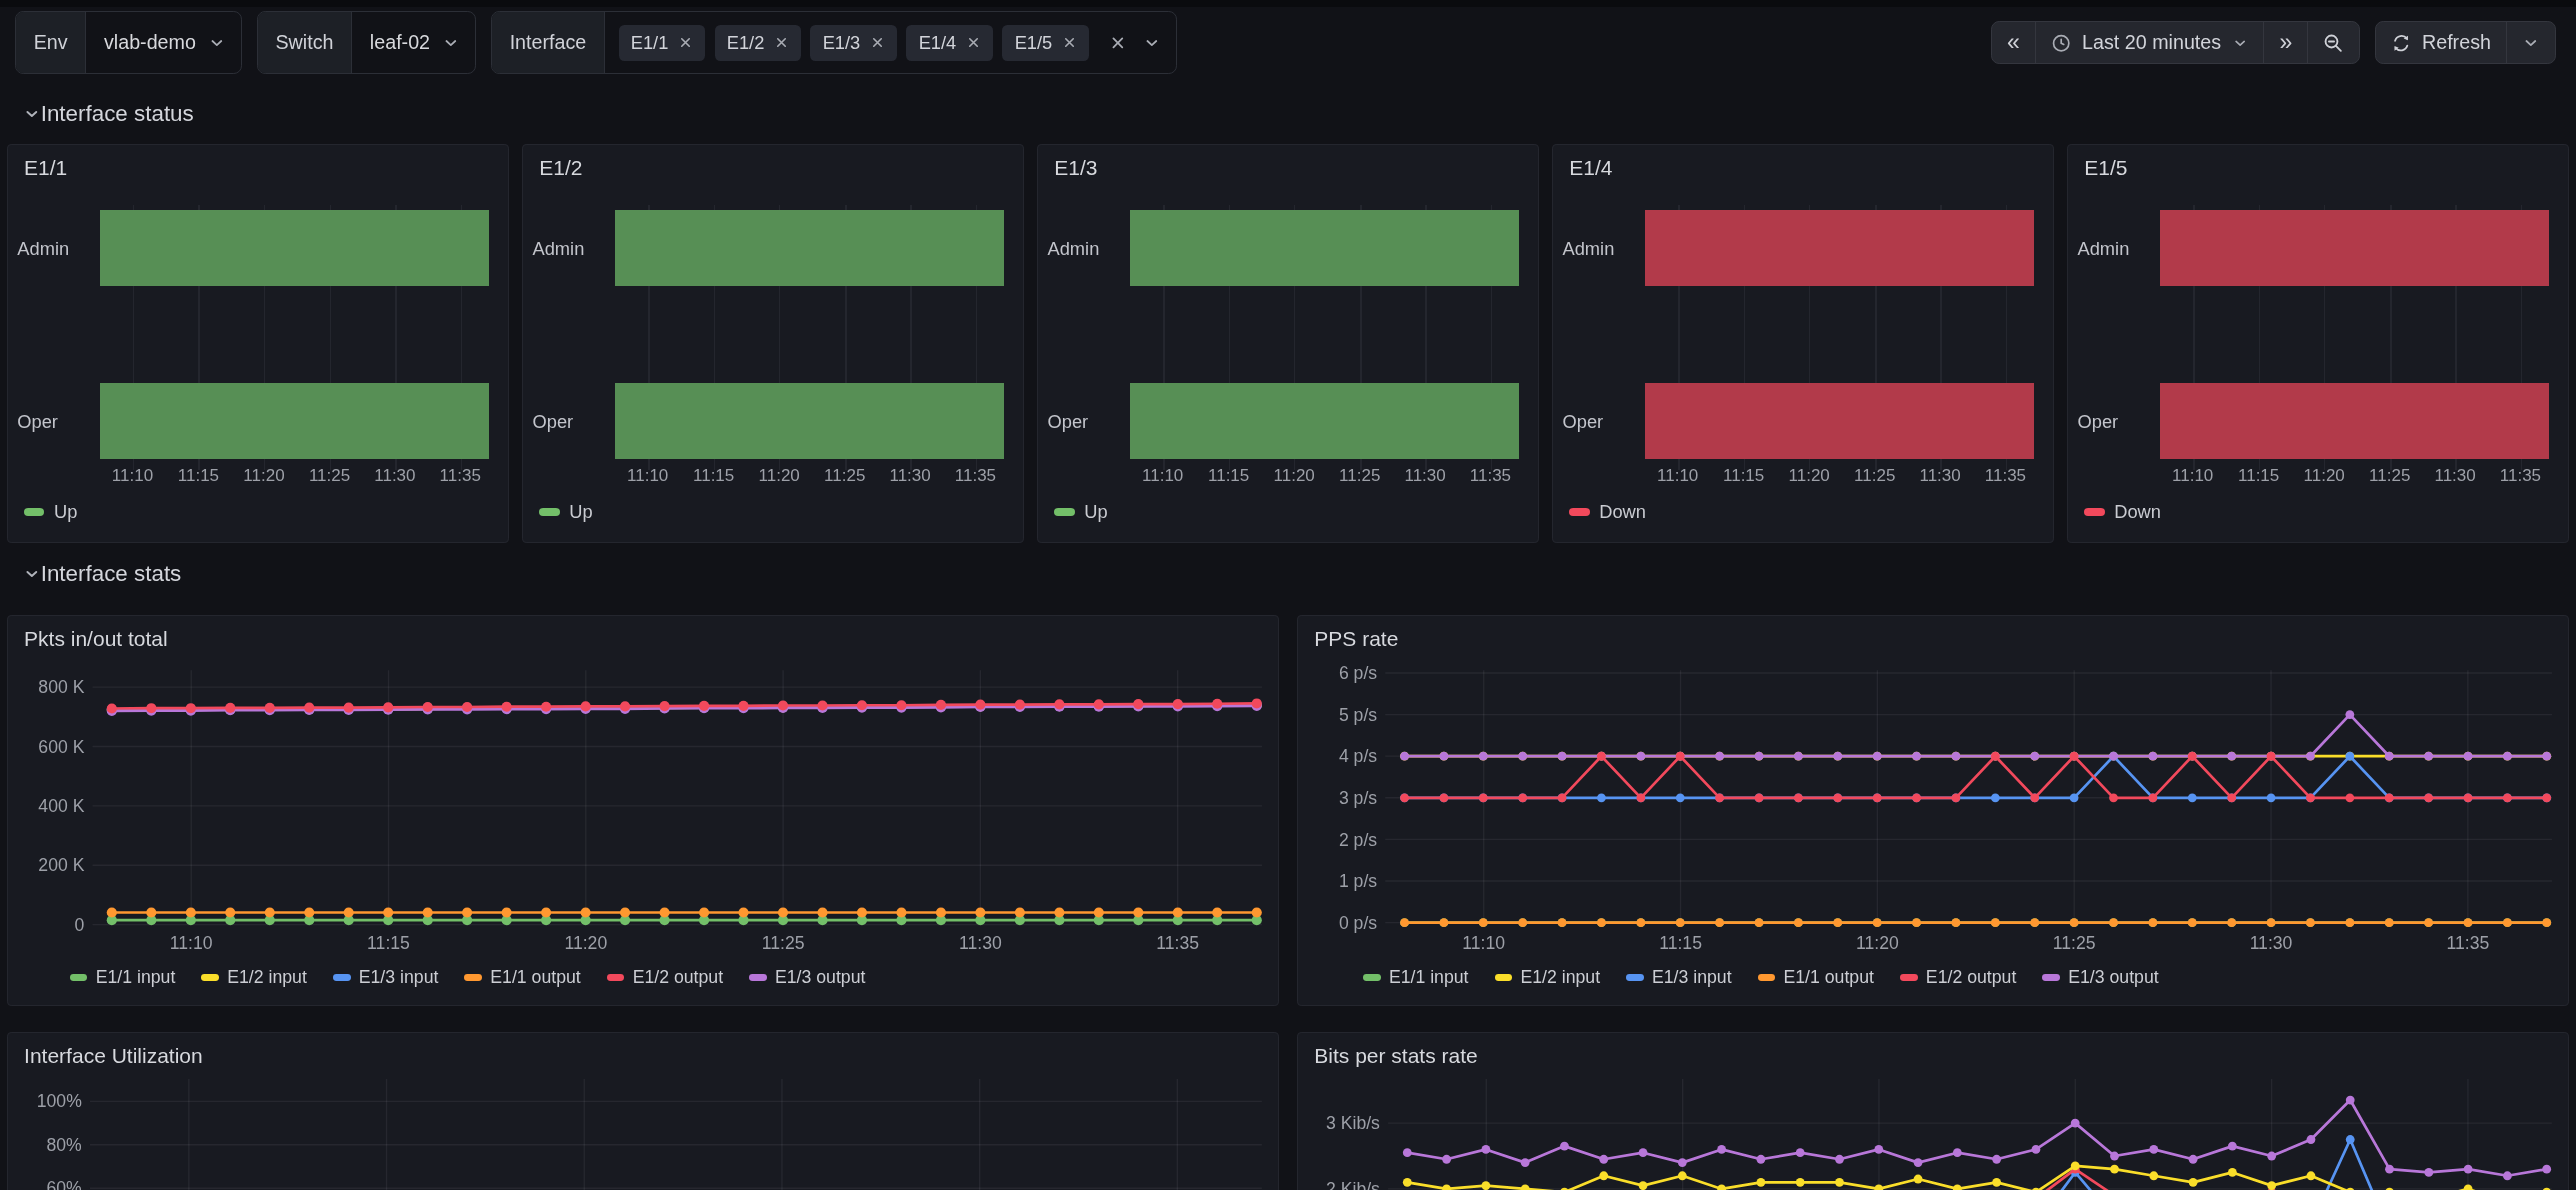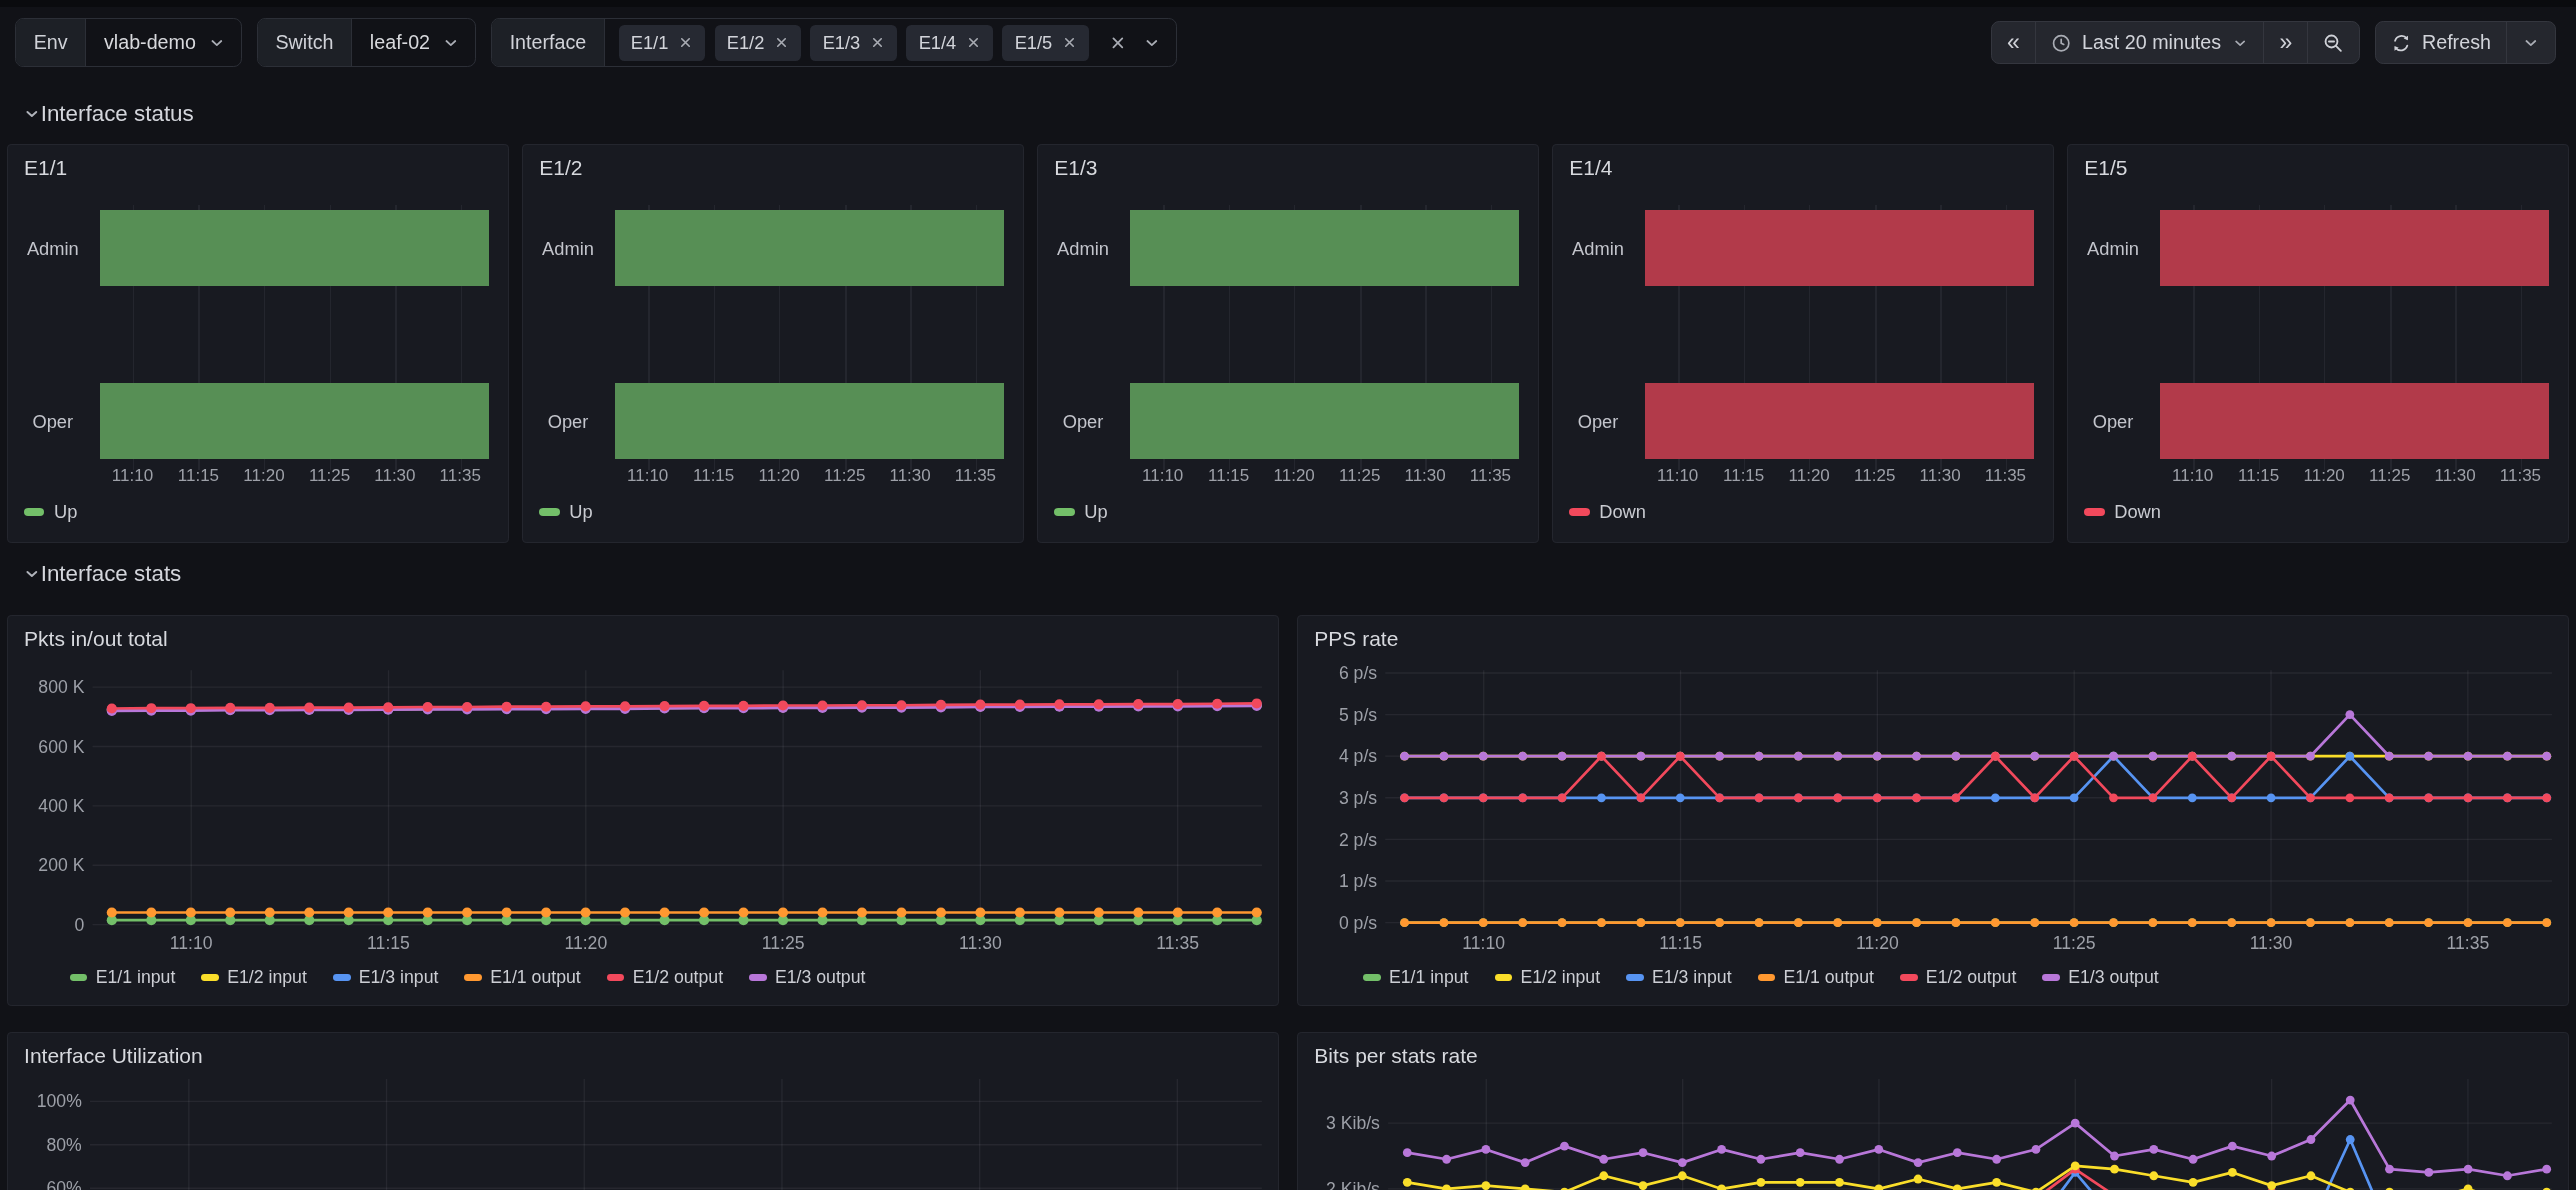--- a/index.html
+++ b/index.html
@@ -5,21 +5,21 @@
   * { margin:0; padding:0; box-sizing:border-box; }
   html,body { width:2576px; height:1190px; overflow:hidden; background:#111217;
     font-family:"Liberation Sans","DejaVu Sans",sans-serif; }
   #app { position:relative; width:2576px; height:1190px; background:#111217; }
   #topstrip { position:absolute; top:0; left:0; right:0; height:6.8px; background:#0a0b0e; }
 
   
   #toolbar { position:absolute; top:20.4px; left:15px; right:20.4px; height:45px;
     display:flex; justify-content:space-between; align-items:center; }
   .tb-left { display:flex; gap:15px; align-items:center; }
-  .var-group { display:inline-flex; align-items:stretch; height:49px;
+  .var-group { display:inline-flex; align-items:stretch; height:63px;
     border:1.4px solid #2c2f37; border-radius:8.2px; overflow:hidden; }
   .var-label { display:flex; align-items:center; padding:0 17.7px; background:#1d2026;
     color:#d0d2d8; font-size:19.7px; border-right:1.4px solid #2c2f37; white-space:nowrap; }
   .var-value { display:flex; align-items:center; gap:12.2px; padding:0 15px 0 17.7px;
     color:#d8d9dd; font-size:19.7px; cursor:pointer; white-space:nowrap; }
   .chips { display:flex; align-items:center; gap:9.5px; padding:0 13.6px; }
   .chip { display:inline-flex; align-items:center; gap:9.5px; background:#262932;
     border-radius:5.4px; padding:6.8px 12.2px; color:#d2d4da; font-size:18.3px; cursor:pointer; }
   .icon { display:inline-flex; color:#a9acb4; }
   .icon svg { display:block; }
@@ -37,21 +37,21 @@
   #sec-status { top:101px; }
   #sec-stats  { top:561px; }
   .section-header .icon { color:#b0b3ba; }
 
   
   .panel { position:absolute; background:#181a21; border:1.4px solid #24262e; border-radius:4.1px; }
   .panel-title { position:absolute; left:16.3px; top:11px; font-size:21px; color:#d7d9de;
     font-weight:500; white-space:nowrap; }
 
   
-  .tl-rowlabel { position:absolute; width:71px; text-align:center; font-size:18.3px; color:#c3c5cc; }
+  .tl-rowlabel { position:absolute; width:71px; text-align:left; font-size:18.3px; color:#c3c5cc; }
   .tl-bar { position:absolute; left:92px; right:19px; }
   .tl-vline { position:absolute; width:1.4px; background:rgba(204,204,220,0.07); }
   .tl-xlabel { position:absolute; width:95px; text-align:center; font-size:17px; color:#9da0a8; }
   .tl-legend { position:absolute; left:16.3px; top:356px; display:flex; align-items:center; gap:9.5px; cursor:pointer;text-align:center; }
   .legend-pill { width:20.4px; height:7.5px; border-radius:4.1px; }
   .tl-legend span.lbl { font-size:18.3px; color:#c9cbd1; }
 
   
   .chart-svg { position:absolute; left:0; top:46px; }
   .chart-legend { position:absolute; display:flex; align-items:center; gap:26px; }

